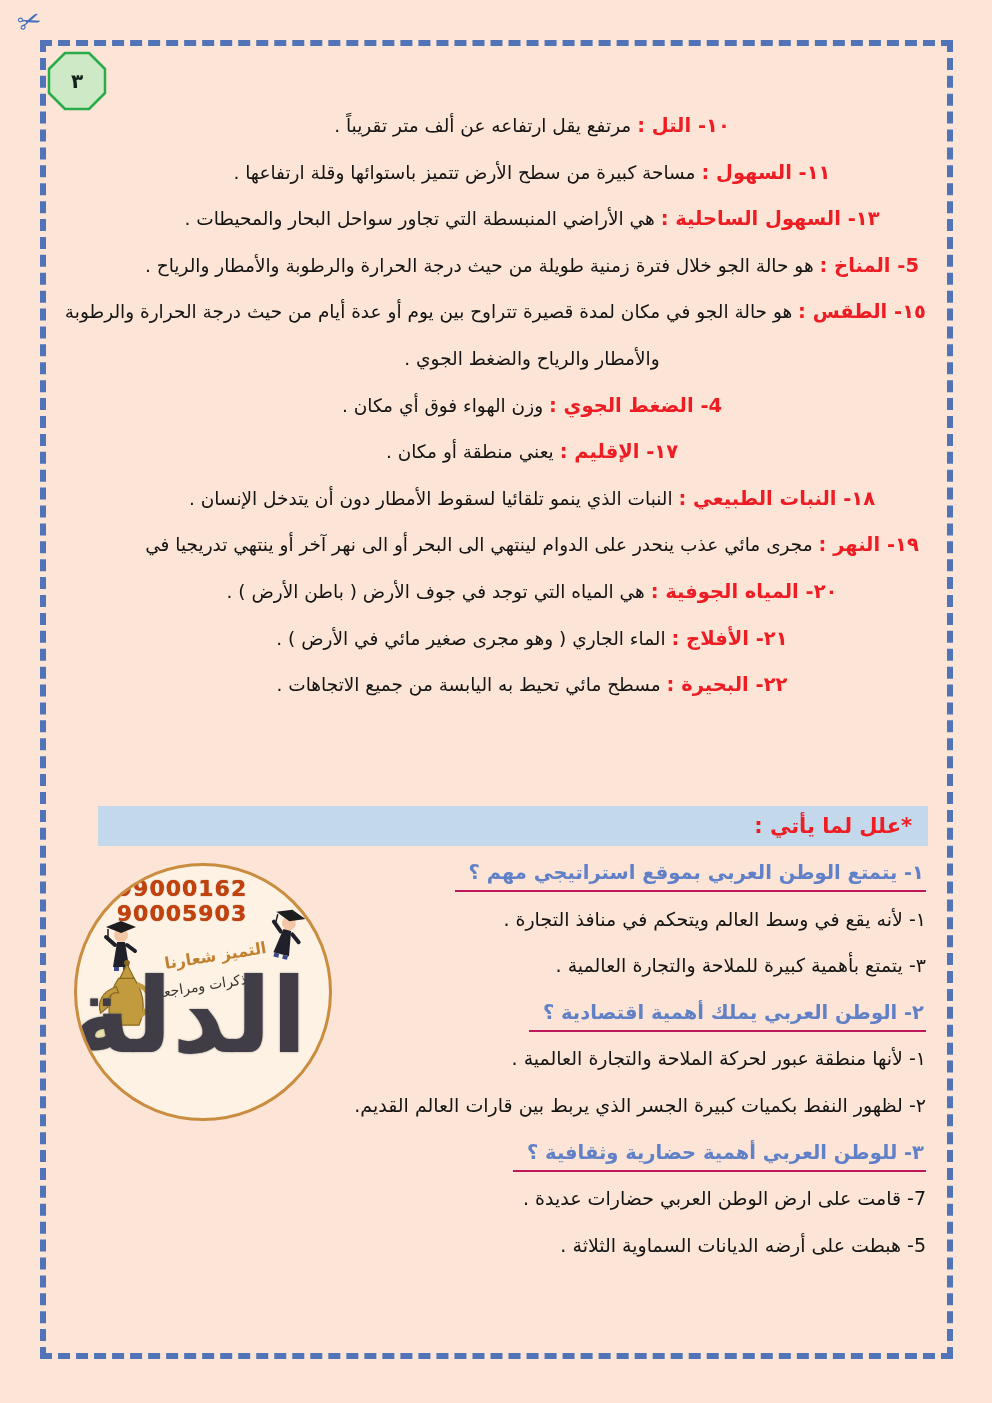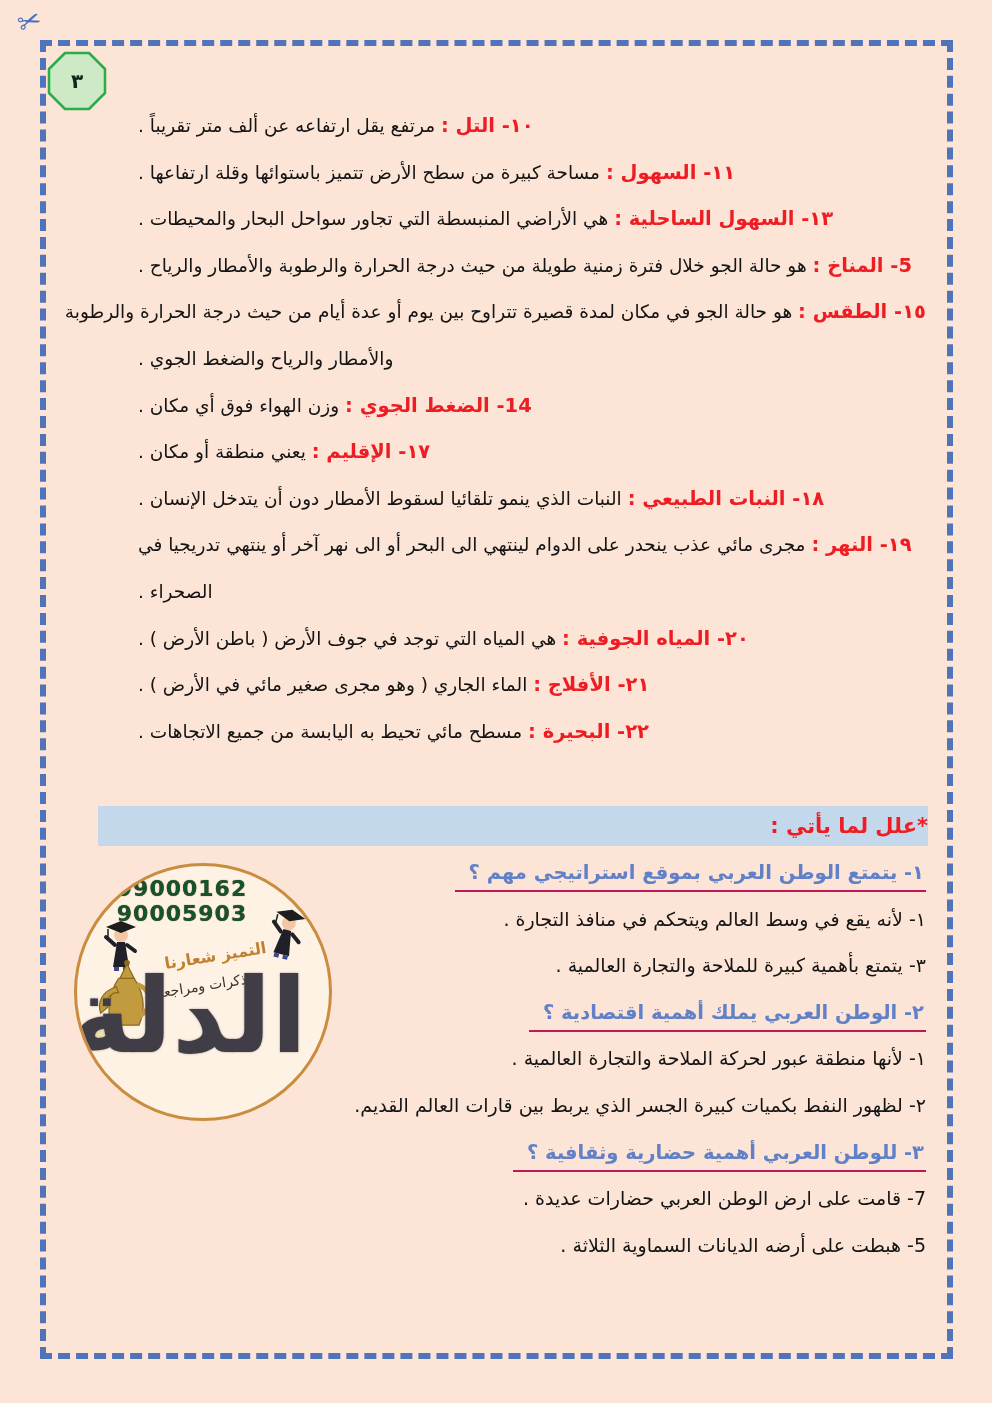--- a/index.html
+++ b/index.html
@@ -22,56 +22,56 @@
   .page-num-wrap{position:absolute;left:46px;top:50px;width:62px;height:62px;}
   .page-num-wrap svg{position:absolute;left:0;top:0;}
   .page-num{
     position:absolute;left:0;top:0;width:62px;height:62px;
     display:flex;align-items:center;justify-content:center;
     font-size:20px;font-weight:bold;color:#15241a;
   }
   
   .defs{
     position:absolute;top:103px;right:66px;left:138px;
-    direction:rtl;text-align:left;font-size:18.5px;color:#141414;
+    direction:rtl;text-align:center;font-size:18.5px;color:#141414;
   }
   .def-item{line-height:46.6px;}
   .def-line{white-space:nowrap;}
   .def-label{color:#ee1d24;font-weight:bold;font-size:19.5px;}
   
   .defs > div:nth-of-type(6) .def-cont{margin-right:250px;}
   
   .bar{
     position:absolute;top:806px;left:98px;right:64px;height:40px;
     background:#c3d8ea;
   }
   .bar-text{
     line-height:40px;text-align:right;color:#ee1d24;font-weight:bold;
-    font-size:21px;padding-right:0;
+    font-size:21px;padding-right:16px;
   }
   
   .qa{
     position:absolute;top:849px;right:66px;left:138px;
     direction:rtl;text-align:right;font-size:19px;color:#141414;
   }
   .qa-q{line-height:46.6px;white-space:nowrap;}
   .qa-q span{
     display:inline-block;line-height:1.25;color:#6081c8;font-weight:bold;
     font-size:19.5px;border-bottom:2px solid #be185d;padding:0 2px 5px 14px;
   }
   .qa-a{line-height:46.6px;white-space:nowrap;text-align:right;}
   
   .logo{
     position:absolute;left:74px;top:863px;width:252px;height:252px;
     border-radius:50%;background:#fdf2e4;border:3px solid #ca8c3e;
     overflow:hidden;
   }
   .logo .phones{
     position:absolute;top:10px;left:30px;width:150px;text-align:center;
-    color:#14532d;font-weight:bold;font-size:22px;line-height:25px;
+    color:#c2410c;font-weight:bold;font-size:22px;line-height:25px;
     direction:ltr;letter-spacing:1px;text-shadow:0 0 1px #7c3a10;
   }
   .logo .motto{
     position:absolute;top:80px;right:62px;color:#c08030;font-weight:bold;
     font-size:16px;transform:rotate(-9deg);white-space:nowrap;
   }
   .logo .subtitle{
     position:absolute;top:112px;right:74px;color:#3a3530;
     font-size:14px;transform:rotate(-9deg);white-space:nowrap;
   }
@@ -121,37 +121,36 @@
       <div class="def-line"><span class="def-label">5- المناخ :</span> <span class="def-body">هو حالة الجو خلال فترة زمنية طويلة من حيث درجة الحرارة والرطوبة والأمطار والرياح .</span></div>
       <div class="def-line def-cont"></div>
     </div>
 
     <div class="def-item">
       <div class="def-line"><span class="def-label">١٥- الطقس :</span> <span class="def-body">هو حالة الجو في مكان لمدة قصيرة تتراوح بين يوم أو عدة أيام من حيث درجة الحرارة والرطوبة</span></div>
       <div class="def-line def-cont">والأمطار والرياح والضغط الجوي .</div>
     </div>
 
     <div class="def-item">
-      <div class="def-line"><span class="def-label">14- الضغط الجوي :</span> <span class="def-body">وزن الهواء فوق أي مكان .</span></div>
+      <div class="def-line"><span class="def-label">4- الضغط الجوي :</span> <span class="def-body">وزن الهواء فوق أي مكان .</span></div>
       <div class="def-line def-cont"></div>
     </div>
 
     <div class="def-item">
       <div class="def-line"><span class="def-label">١٧- الإقليم :</span> <span class="def-body">يعني منطقة أو مكان .</span></div>
       <div class="def-line def-cont"></div>
     </div>
 
     <div class="def-item">
       <div class="def-line"><span class="def-label">١٨- النبات الطبيعي :</span> <span class="def-body">النبات الذي ينمو تلقائيا لسقوط الأمطار دون أن يتدخل الإنسان .</span></div>
       <div class="def-line def-cont"></div>
     </div>
 
     <div class="def-item">
       <div class="def-line"><span class="def-label">١٩- النهر :</span> <span class="def-body">مجرى مائي عذب ينحدر على الدوام لينتهي الى البحر أو الى نهر آخر أو ينتهي تدريجيا في</span></div>
-      <div class="def-line def-cont">الصحراء .</div>
     </div>
 
     <div class="def-item">
       <div class="def-line"><span class="def-label">٢٠- المياه الجوفية :</span> <span class="def-body">هي المياه التي توجد في جوف الأرض ( باطن الأرض ) .</span></div>
       <div class="def-line def-cont"></div>
     </div>
 
     <div class="def-item">
       <div class="def-line"><span class="def-label">٢١- الأفلاج :</span> <span class="def-body">الماء الجاري ( وهو مجرى صغير مائي في الأرض ) .</span></div>
       <div class="def-line def-cont"></div>

